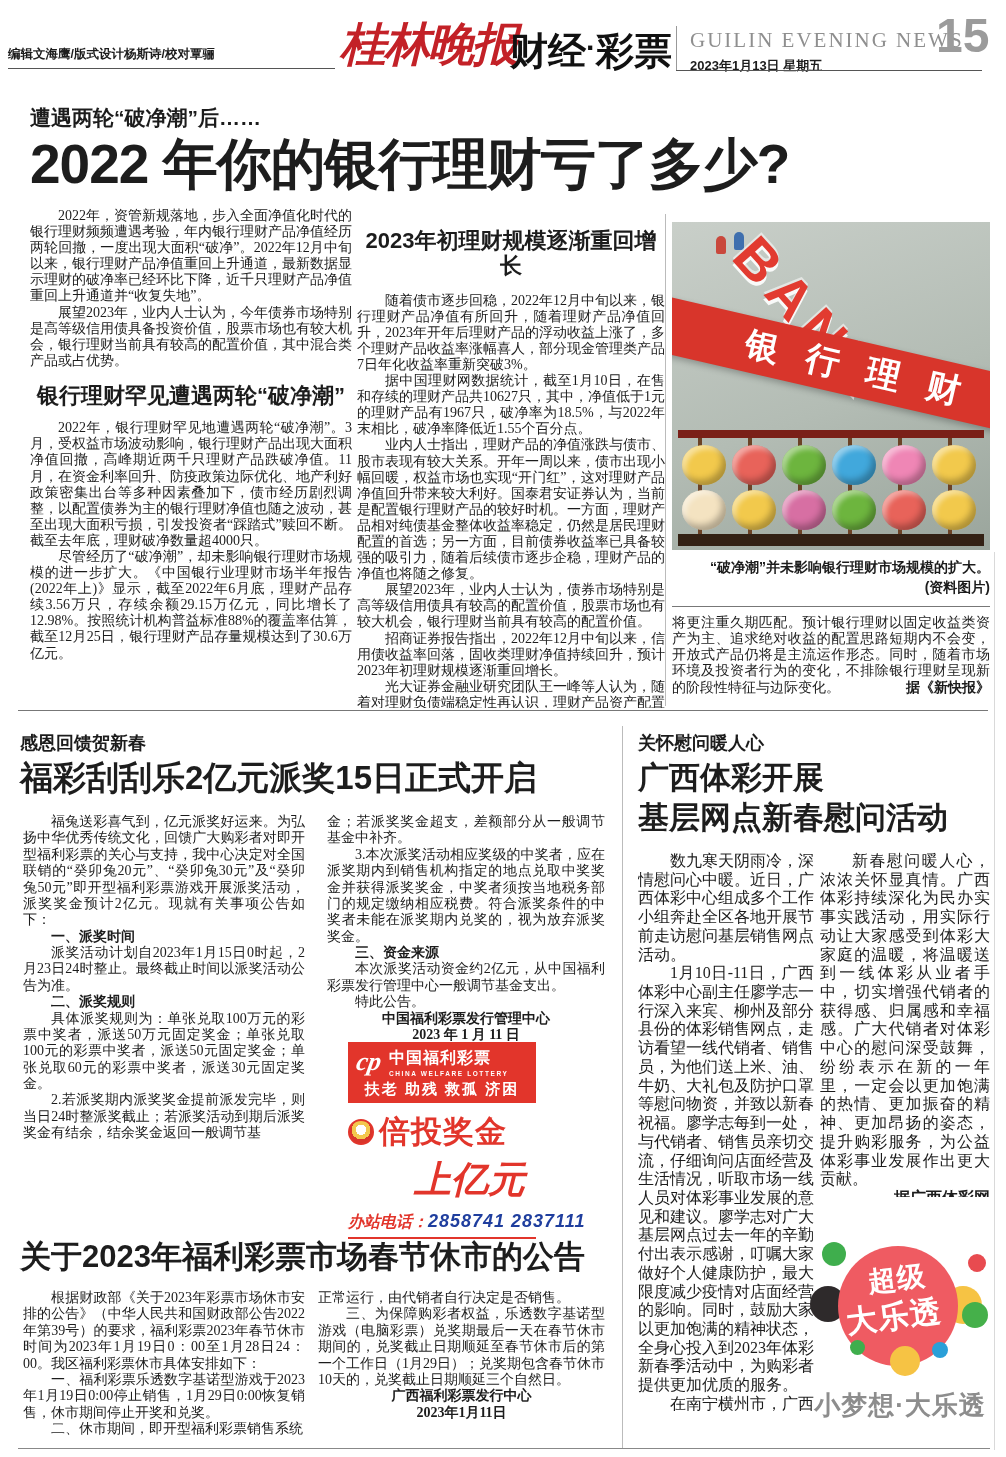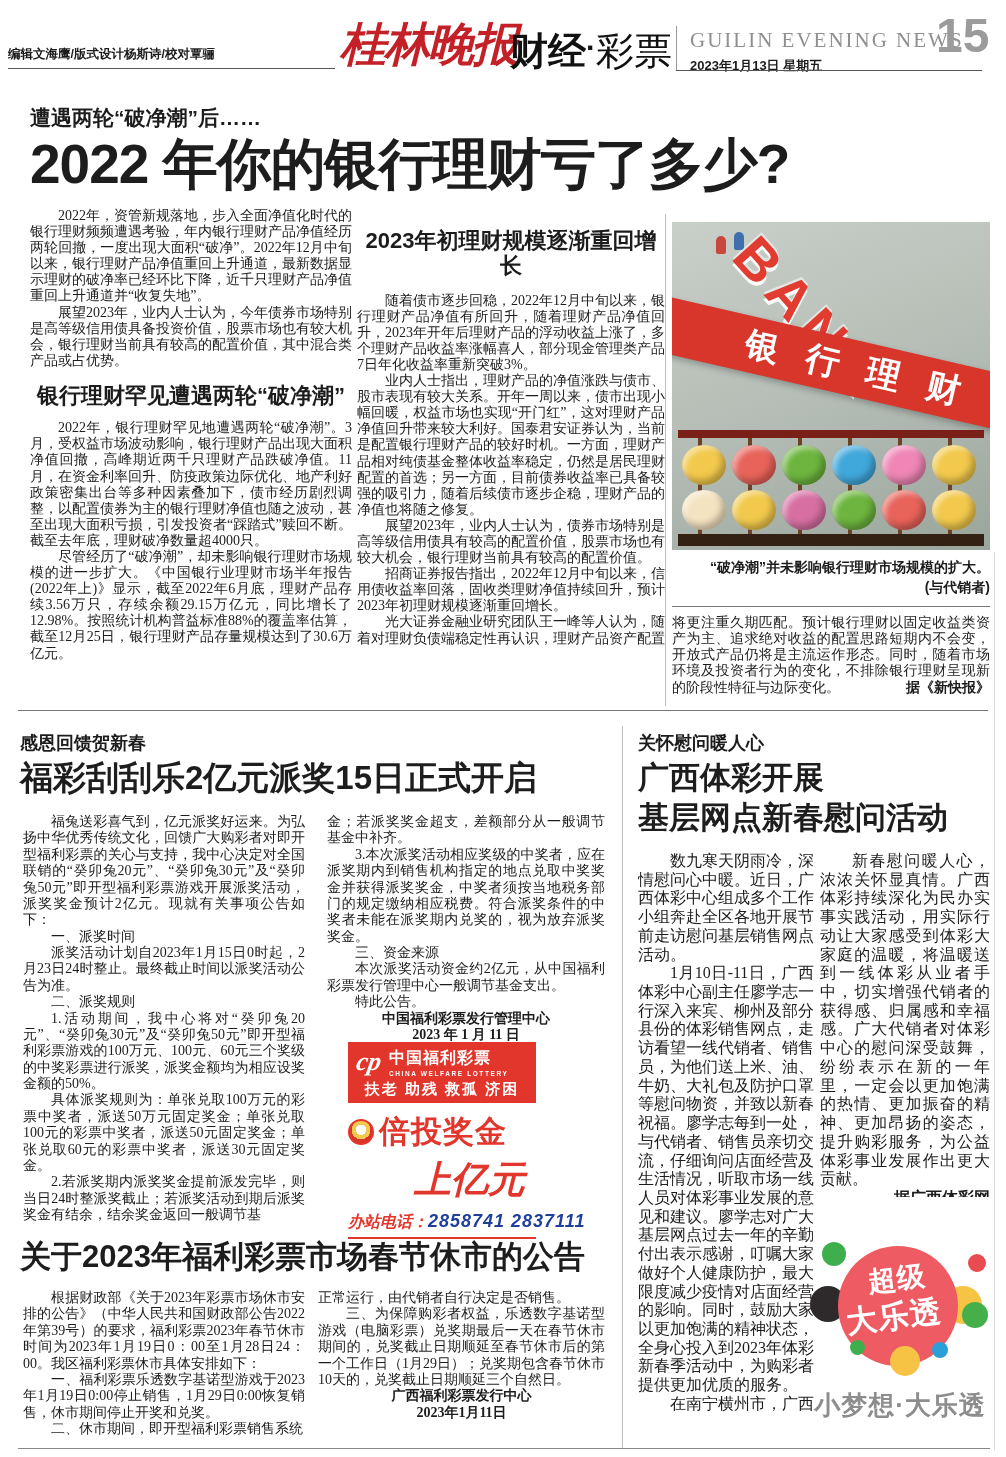--- a/index.html
+++ b/index.html
@@ -15,30 +15,30 @@
   .page{position:relative;width:1006px;height:1457px;margin:0 auto;background:#fff;overflow:hidden;padding-left:35px;}
 
   
   .credits{position:absolute;left:8px;top:46px;font-size:12.5px;font-weight:bold;font-family:"Liberation Sans",sans-serif;}
   .hrule{position:absolute;height:1px;background:#555;}
   .vrule{position:absolute;width:1px;background:#999;}
   .masthead{position:absolute;left:340px;top:14px;font-size:46px;font-weight:900;font-style:italic;color:var(--masthead-red);font-family:"Liberation Serif",serif;letter-spacing:-2px;}
   .section-title{position:absolute;left:510px;top:26px;font-size:38px;font-family:"Liberation Sans",sans-serif;color:#111;}
   .section-title .fin{font-weight:900;}
   .section-title .sep{font-weight:900;font-size:30px;vertical-align:6px;}
-  .section-title .lot{font-weight:400;font-family:"Liberation Serif",serif;}
+  .section-title .lot{font-weight:700;font-family:"Liberation Serif",serif;}
   .en-name{position:absolute;left:690px;top:28px;font-size:21px;color:#8f8f8f;letter-spacing:2px;font-family:"Liberation Serif",serif;}
   .edition-date{position:absolute;left:690px;top:57px;font-size:13px;font-weight:bold;font-family:"Liberation Sans",sans-serif;}
   .page-num{position:absolute;left:936px;top:8px;font-size:48px;font-weight:900;color:#9b9b9b;font-family:"Liberation Sans",sans-serif;}
 
   
   .para{margin:0;text-align:justify;}
   .para.n{text-indent:2em;}
   .para.cont{text-indent:0;}
-  .para.b{text-indent:2em;font-weight:normal;}
+  .para.b{text-indent:2em;font-weight:bold;}
   .para.c{text-align:center;font-weight:bold;text-indent:0;}
   .para.r{text-align:right;font-weight:bold;text-indent:0;}
   .para-src{float:right;font-weight:bold;}
   .col{position:absolute;overflow:hidden;}
 
   
   .lead-kicker{position:absolute;left:30px;top:104px;font-size:21px;font-weight:bold;font-family:"Liberation Sans",sans-serif;}
   .lead-headline{position:absolute;left:30px;top:128px;font-size:55px;font-weight:900;letter-spacing:-1px;color:var(--headline-black);font-family:"Liberation Sans",sans-serif;}
   .lead-col{font-size:14px;line-height:1.15;}
   .subhead{font-size:22px;font-weight:800;text-align:center;font-family:"Liberation Sans",sans-serif;margin:14px 0 12px;}
@@ -125,20 +125,21 @@
     <div>
         <p class="para n">2022年，银行理财罕见地遭遇两轮“破净潮”。3月，受权益市场波动影响，银行理财产品出现大面积净值回撤，高峰期近两千只理财产品跌破净值。11月，在资金利率回升、防疫政策边际优化、地产利好政策密集出台等多种因素叠加下，债市经历剧烈调整，以配置债券为主的银行理财净值也随之波动，甚至出现大面积亏损，引发投资者“踩踏式”赎回不断。截至去年底，理财破净数量超4000只。</p>
         <p class="para n">尽管经历了“破净潮”，却未影响银行理财市场规模的进一步扩大。《中国银行业理财市场半年报告(2022年上)》显示，截至2022年6月底，理财产品存续3.56万只，存续余额29.15万亿元，同比增长了12.98%。按照统计机构普益标准88%的覆盖率估算，截至12月25日，银行理财产品存量规模达到了30.6万亿元。</p>
       </div>
   </div>
 
   <div class="col lead-col" style="left:357px;top:208px;width:308px;height:500px;">
     <h3 class="subhead sh2">2023年初理财规模逐渐重回增长</h3>
     <div>
         <p class="para n">随着债市逐步回稳，2022年12月中旬以来，银行理财产品净值有所回升，随着理财产品净值回升，2023年开年后理财产品的浮动收益上涨了，多个理财产品收益率涨幅喜人，部分现金管理类产品7日年化收益率重新突破3%。</p>
+        <p class="para n">据中国理财网数据统计，截至1月10日，在售和存续的理财产品共10627只，其中，净值低于1元的理财产品有1967只，破净率为18.5%，与2022年末相比，破净率降低近1.55个百分点。</p>
         <p class="para n">业内人士指出，理财产品的净值涨跌与债市、股市表现有较大关系。开年一周以来，债市出现小幅回暖，权益市场也实现“开门红”，这对理财产品净值回升带来较大利好。国泰君安证券认为，当前是配置银行理财产品的较好时机。一方面，理财产品相对纯债基金整体收益率稳定，仍然是居民理财配置的首选；另一方面，目前债券收益率已具备较强的吸引力，随着后续债市逐步企稳，理财产品的净值也将随之修复。</p>
         <p class="para n">展望2023年，业内人士认为，债券市场特别是高等级信用债具有较高的配置价值，股票市场也有较大机会，银行理财当前具有较高的配置价值。</p>
         <p class="para n">招商证券报告指出，2022年12月中旬以来，信用债收益率回落，固收类理财净值持续回升，预计2023年初理财规模逐渐重回增长。</p>
         <p class="para n">光大证券金融业研究团队王一峰等人认为，随着对理财负债端稳定性再认识，理财产品资产配置</p>
       </div>
   </div>
 
   <div class="col lead-col" style="left:672px;top:208px;width:318px;height:500px;">
     <div class="photo">
       <span class="figurine f1"></span>
@@ -157,41 +158,40 @@
             <span class="bead" style="background: rgb(242, 201, 76);"></span>
             <span class="bead" style="background: rgb(215, 111, 163);"></span>
             <span class="bead" style="background: rgb(109, 181, 62);"></span>
             <span class="bead" style="background: rgb(232, 99, 90);"></span>
             <span class="bead" style="background: rgb(242, 201, 76);"></span>
           </div>
       </div>
     </div>
     <div class="photo-caption">
       <div>“破净潮”并未影响银行理财市场规模的扩大。</div>
-      <div>(与代销者)</div>
+      <div>(资料图片)</div>
     </div>
     <hr class="caption-rule">
     <div>
         <p class="para cont">将更注重久期匹配。预计银行理财以固定收益类资产为主、追求绝对收益的配置思路短期内不会变，开放式产品仍将是主流运作形态。同时，随着市场环境及投资者行为的变化，不排除银行理财呈现新的阶段性特征与边际变化。<b class="para-src">据《新快报》</b></p>
       </div>
   </div>
 
   <div class="vrule" style="left:665px;top:214px;height:492px;background:#bbb;"></div>
   <div class="hrule" style="left:18px;top:710px;width:970px;background:#777;"></div>
 
   <div class="kicker" style="left:20px;top:731px;">感恩回馈贺新春</div>
   <div class="block-headline" style="left:20px;top:756px;font-size:33px;">福彩刮刮乐2亿元派奖15日正式开启</div>
 
   <div class="col body-col" style="left:23px;top:814px;width:282px;height:420px;">
     <div>
         <p class="para n">福兔送彩喜气到，亿元派奖好运来。为弘扬中华优秀传统文化，回馈广大购彩者对即开型福利彩票的关心与支持，我中心决定对全国联销的“癸卯兔20元”、“癸卯兔30元”及“癸卯兔50元”即开型福利彩票游戏开展派奖活动，派奖奖金预计2亿元。现就有关事项公告如下：</p>
         <p class="para b">一、派奖时间</p>
         <p class="para n">派奖活动计划自2023年1月15日0时起，2月23日24时整止。最终截止时间以派奖活动公告为准。</p>
         <p class="para b">二、派奖规则</p>
-        <p class="para n">1.活动期间，我中心将对“癸卯兔20元”、“癸卯兔30元”及“癸卯兔50元”即开型福利彩票游戏的100万元、100元、60元三个奖级的中奖彩票进行派奖，派奖金额均为相应设奖金额的50%。</p>
         <p class="para n">具体派奖规则为：单张兑取100万元的彩票中奖者，派送50万元固定奖金；单张兑取100元的彩票中奖者，派送50元固定奖金；单张兑取60元的彩票中奖者，派送30元固定奖金。</p>
         <p class="para n">2.若派奖期内派奖奖金提前派发完毕，则当日24时整派奖截止；若派奖活动到期后派奖奖金有结余，结余奖金返回一般调节基</p>
       </div>
   </div>
   <div class="col body-col" style="left:327px;top:814px;width:278px;height:228px;">
     <div>
         <p class="para cont">金；若派奖奖金超支，差额部分从一般调节基金中补齐。</p>
         <p class="para n">3.本次派奖活动相应奖级的中奖者，应在派奖期内到销售机构指定的地点兑取中奖奖金并获得派奖奖金，中奖者须按当地税务部门的规定缴纳相应税费。符合派奖条件的中奖者未能在派奖期内兑奖的，视为放弃派奖奖金。</p>
         <p class="para b">三、资金来源</p>
         <p class="para n">本次派奖活动资金约2亿元，从中国福利彩票发行管理中心一般调节基金支出。</p>

